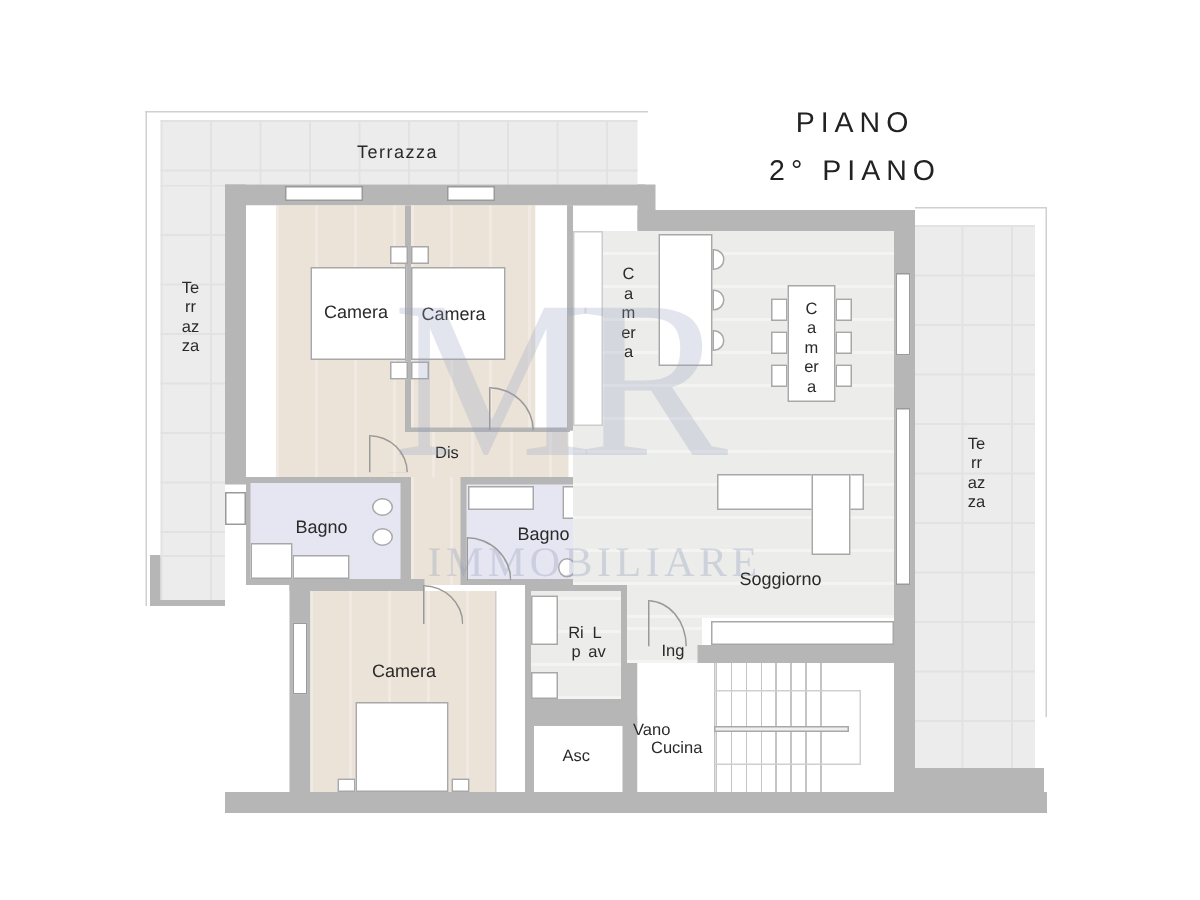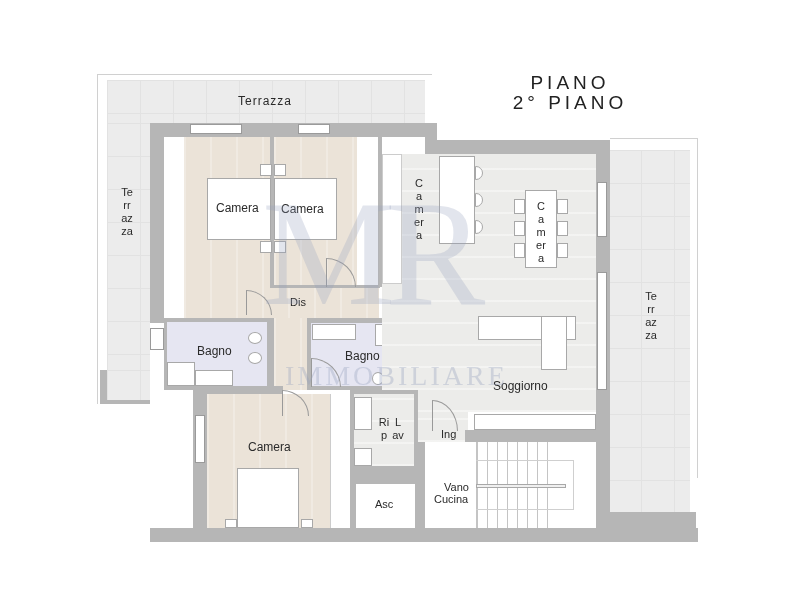--- a/index.html
+++ b/index.html
@@ -23,21 +23,21 @@
   .vlabel { position:absolute; font-size:11px; color:#2a2a2a; width:12px; text-align:center; line-height:13px; word-break:break-all; white-space:normal; }
   .title { position:absolute; font-size:19px; letter-spacing:4px; color:#222; text-align:center; }
   .door { position:absolute; border:1px solid #999; border-radius:0 100% 0 0; border-left:1px solid #999; border-bottom:none; background:transparent; }
   .watermark { position:absolute; color:rgba(150,160,190,0.28); font-family:"Liberation Serif", serif; pointer-events:none; }
   .wm-small { position:absolute; color:rgba(150,160,190,0.35); font-family:Liberation Serif, serif; pointer-events:none; letter-spacing:3px; }
 </style>
 </head>
 <body>
 
 <div class="title" style="left:500px; top:72px; width:140px;">PIANO</div>
-<div class="title" style="left:495px; top:92px; width:150px;">2° PIANO</div>
+<div class="title" style="left:495px; top:104px; width:150px;">2° PIANO</div>
 
 <div class="abs" style="left:97px; top:74px; width:335px; height:330px; border:1px solid #d0d0d0; border-right:none; border-bottom:none;"></div>
 <div class="abs" style="left:610px; top:138px; width:88px; height:340px; border:1px solid #d0d0d0; border-left:none; border-bottom:none;"></div>
 
 <div class="abs tile" style="left:107px; top:80px; width:318px; height:43px;"></div>
 <div class="label" style="left:238px; top:94px; letter-spacing:1px;">Terrazza</div>
 
 <div class="abs tile" style="left:107px; top:123px; width:43px; height:280px;"></div>
 <div class="vlabel" style="left:121px; top:186px;">Terrazza</div>
 <div class="abs wall" style="left:100px; top:370px; width:50px; height:34px;"></div>
@@ -147,21 +147,21 @@
 <div class="door" style="left:432px; top:400px; width:24px; height:30px;"></div>
 <div class="label" style="left:441px; top:428px; font-size:11px;">Ing</div>
 <div class="abs wall" style="left:465px; top:430px; width:131px; height:12px;"></div>
 
 <div class="abs wall" style="left:350px; top:478px; width:75px; height:6px;"></div>
 <div class="abs white" style="left:360px; top:484px; width:55px; height:44px;"></div>
 <div class="label" style="left:375px; top:498px; font-size:11px;">Asc</div>
 <div class="abs wall" style="left:415px; top:442px; width:10px; height:86px;"></div>
 
 <div class="abs white" style="left:425px; top:442px; width:171px; height:86px;"></div>
-<div class="label" style="left:444px; top:481px; font-size:11px;">Vano</div>
+<div class="label" style="left:422px; top:481px; font-size:11px;">Vano</div>
 <div class="label" style="left:434px; top:493px; font-size:11px;">Cucina</div>
 <div class="abs" style="left:476px; top:442px; width:80px; height:86px;
   background-image: repeating-linear-gradient(90deg, #c4c4c4 0 1px, transparent 1px 10px);
   border-left:1px solid #c4c4c4;"></div>
 <div class="abs" style="left:476px; top:484px; width:90px; height:4px; border:1px solid #a8a8a8; background:#f0f0f0;"></div>
 <div class="abs" style="left:476px; top:460px; width:98px; height:50px; border:1px solid #cfcfcf; border-left:none;"></div>
 
 <div class="watermark" style="left:262px; top:178px; font-size:150px; line-height:150px; letter-spacing:-10px;">MR</div>
 <div class="wm-small" style="left:285px; top:360px; font-size:28px;">IMMOBILIARE</div>
 

